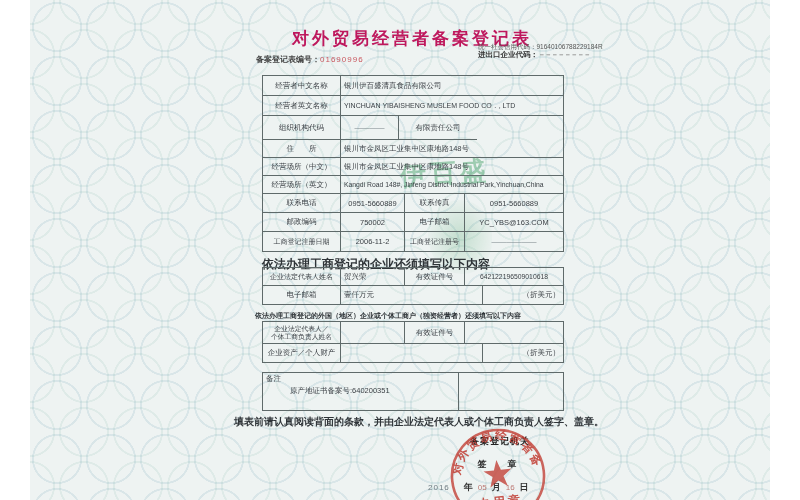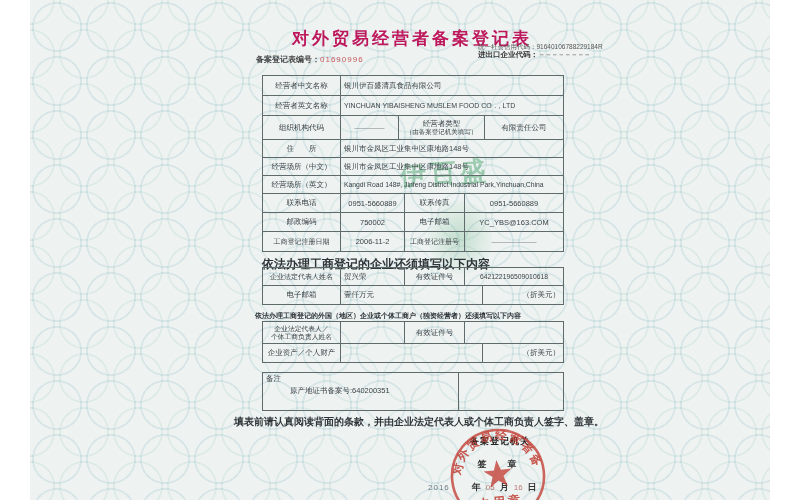--- a/index.html
+++ b/index.html
@@ -30,21 +30,21 @@
   .tbl .tr:last-child .td{border-bottom:none;}
   .td.left{justify-content:flex-start;text-align:left;}
   .td.right{justify-content:flex-end;text-align:right;}
   .td .two{line-height:8px;}
   .lbl{font-weight:normal;}
   .sechead{font-size:12px;font-weight:bold;color:#2f3438;white-space:nowrap;}
   .footnote{left:234px;top:415px;font-size:10px;font-weight:600;color:#2f3438;white-space:nowrap;}
   .authority{left:450px;top:435px;width:100px;text-align:center;font-size:9px;font-weight:bold;color:#222;letter-spacing:1px;}
   .sealword{left:450px;top:458px;width:100px;text-align:center;font-size:9px;font-weight:bold;color:#333;letter-spacing:6px;}
   .dateline{left:428px;top:481px;width:150px;font-size:9px;font-weight:bold;color:#333;white-space:nowrap;}
-  .dateline .yr{font-size:8px;font-weight:normal;color:#6d7a80;margin-right:20px;letter-spacing:1px;}
+  .dateline .yr{font-size:8px;font-weight:normal;color:#6d7a80;margin-right:12px;letter-spacing:1px;}
   .dateline .num{font-size:8px;font-weight:normal;color:#b2635d;opacity:.85;margin:0 3px;}
   .dateline .unit{margin:0 2px;}
   .watermark{left:392px;top:148px;width:150px;height:130px;pointer-events:none;
              filter:blur(0.6px);opacity:.45;}
   .wm-text{position:absolute;left:8px;top:8px;font-size:26px;font-weight:bold;color:#3f9e63;
            letter-spacing:4px;transform:rotate(-4deg);}
   .wm-blob{position:absolute;left:36px;top:52px;width:64px;height:74px;border-radius:50% 50% 46% 54%;
            background:radial-gradient(ellipse at center, rgba(70,160,100,.55), rgba(70,160,100,.08) 70%);}
   .stamp{left:442px;top:420px;width:112px;height:112px;opacity:.85;transform:rotate(-6deg);}
 </style>
@@ -75,24 +75,20 @@
       <div class="td lbl" style="width:78px;min-height:20px;">经营者中文名称</div>
       <div class="td left" style="width:222px;">银川伊百盛清真食品有限公司</div>
     </div>
     <div class="tr">
       <div class="td lbl" style="width:78px;min-height:20px;">经营者英文名称</div>
       <div class="td left" style="width:222px;font-size:7px;">YINCHUAN YIBAISHENG MUSLEM FOOD CO．, LTD</div>
     </div>
     <div class="tr">
       <div class="td lbl" style="width:78px;min-height:24px;">组织机构代码</div>
       <div class="td" style="width:58px;color:#7a8488;">————</div>
-      <div class="td" style="width:86px;">
-        <div class="two"><span>经营者类型</span><br>
-        <span style="font-size:6.5px;">（由备案登记机关填写）</span></div>
-      </div>
       <div class="td" style="width:78px;">有限责任公司</div>
     </div>
     <div class="tr">
       <div class="td lbl" style="width:78px;min-height:18px;">住　　所</div>
       <div class="td left" style="width:222px;">银川市金凤区工业集中区康地路148号</div>
     </div>
     <div class="tr">
       <div class="td lbl" style="width:78px;min-height:18px;">经营场所（中文）</div>
       <div class="td left" style="width:222px;">银川市金凤区工业集中区康地路148号</div>
     </div>

